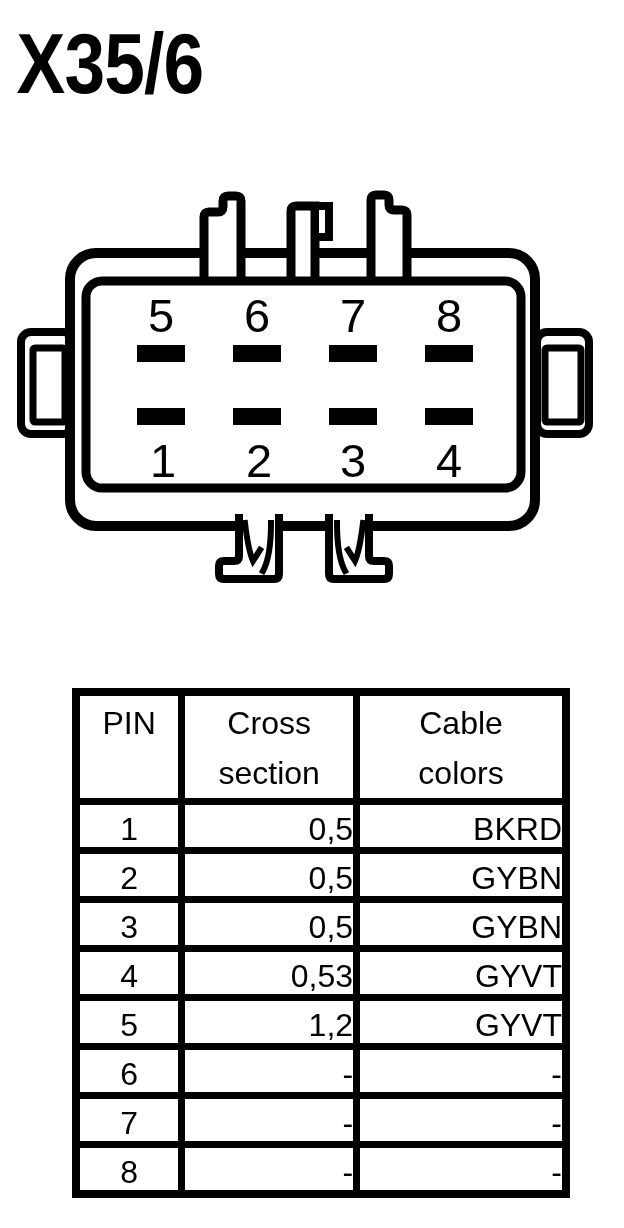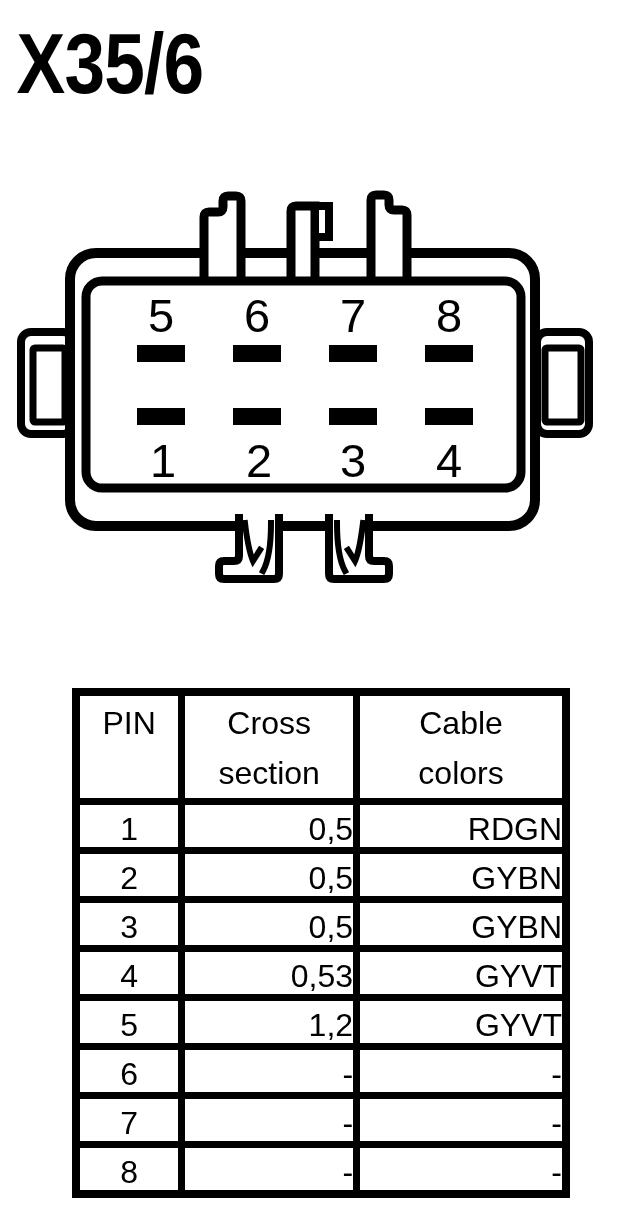--- a/index.html
+++ b/index.html
@@ -117,21 +117,21 @@
       <th class="hdr">
         <span class="hl">Cable</span>
         <span class="hl">colors</span>
       </th>
     </tr>
   </thead>
   <tbody id="pin-table-body">
   <tr>
     <td class="cell c-pin">1</td>
     <td class="cell c-cs">0,5</td>
-    <td class="cell c-cc">RDGN</td>
+    <td class="cell c-cc">BKRD</td>
   </tr>
 
   <tr>
     <td class="cell c-pin">2</td>
     <td class="cell c-cs">0,5</td>
     <td class="cell c-cc">GYBN</td>
   </tr>
 
   <tr>
     <td class="cell c-pin">3</td>

